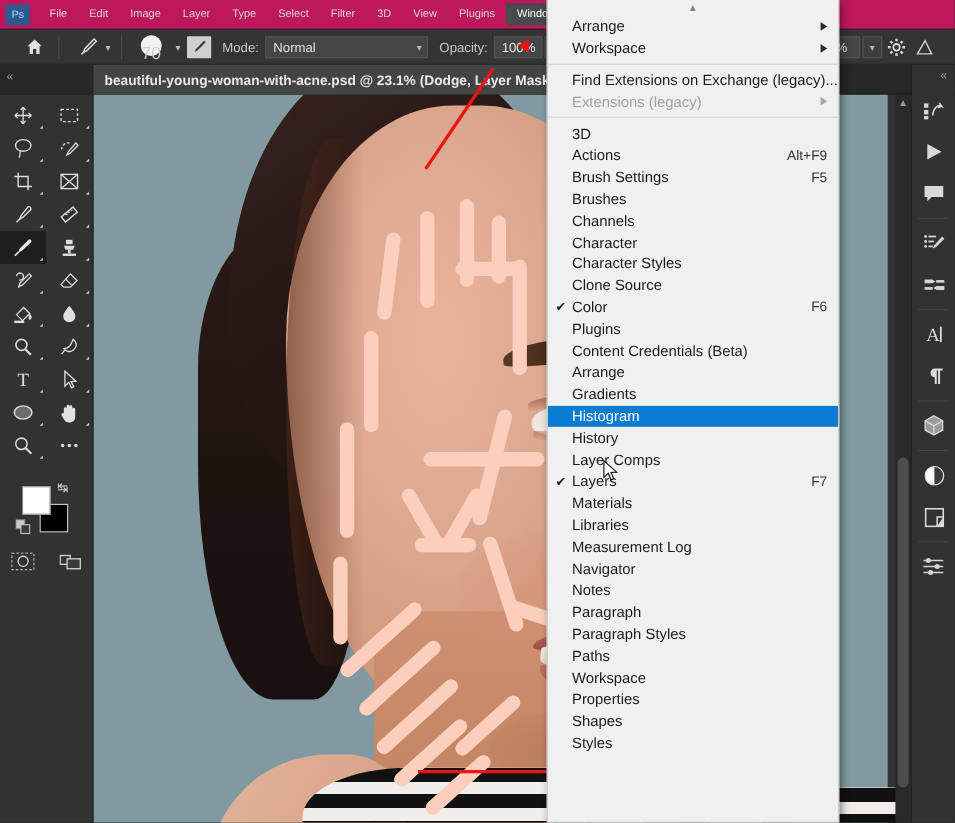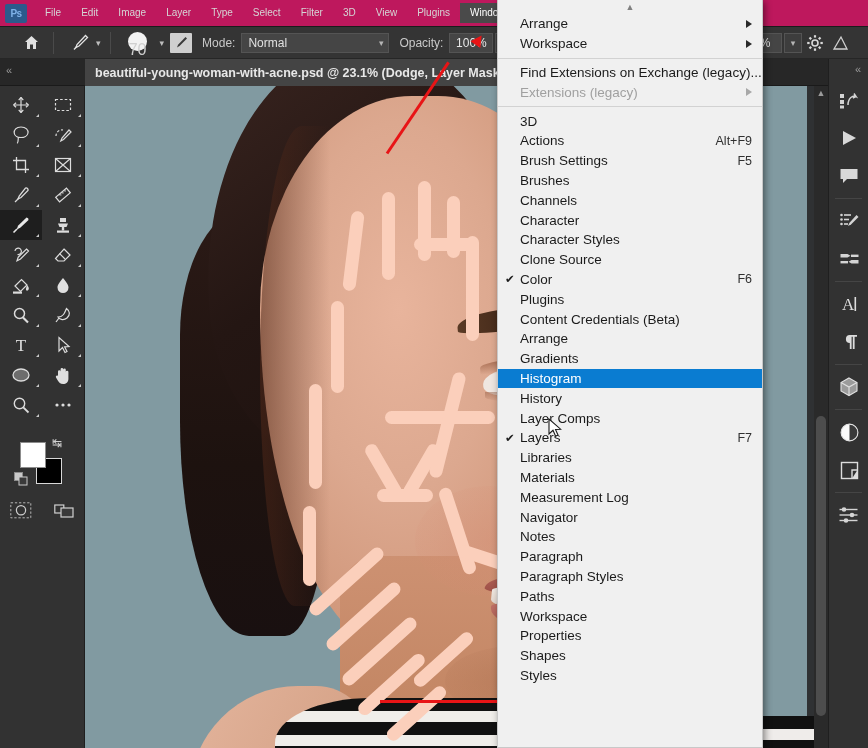--- a/index.html
+++ b/index.html
@@ -835,24 +835,24 @@
         </div>
         <div class="dd-item">
           <span class="lbl">Layer Comps</span>
         </div>
         <div class="dd-item">
           <span class="tick">✔</span>
           <span class="lbl">Layers</span>
           <span class="shortcut">F7</span>
         </div>
         <div class="dd-item">
+          <span class="lbl">Materials</span>
+        </div>
+        <div class="dd-item">
           <span class="lbl">Libraries</span>
-        </div>
-        <div class="dd-item">
-          <span class="lbl">Materials</span>
         </div>
         <div class="dd-item">
           <span class="lbl">Measurement Log</span>
         </div>
         <div class="dd-item">
           <span class="lbl">Navigator</span>
         </div>
         <div class="dd-item">
           <span class="lbl">Notes</span>
         </div>

